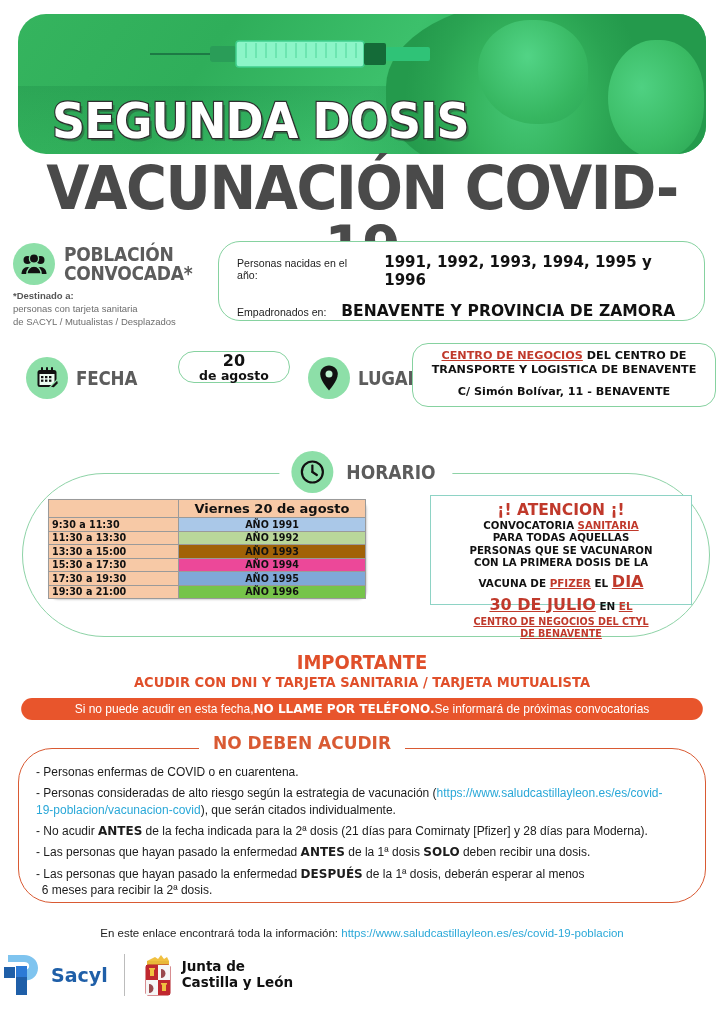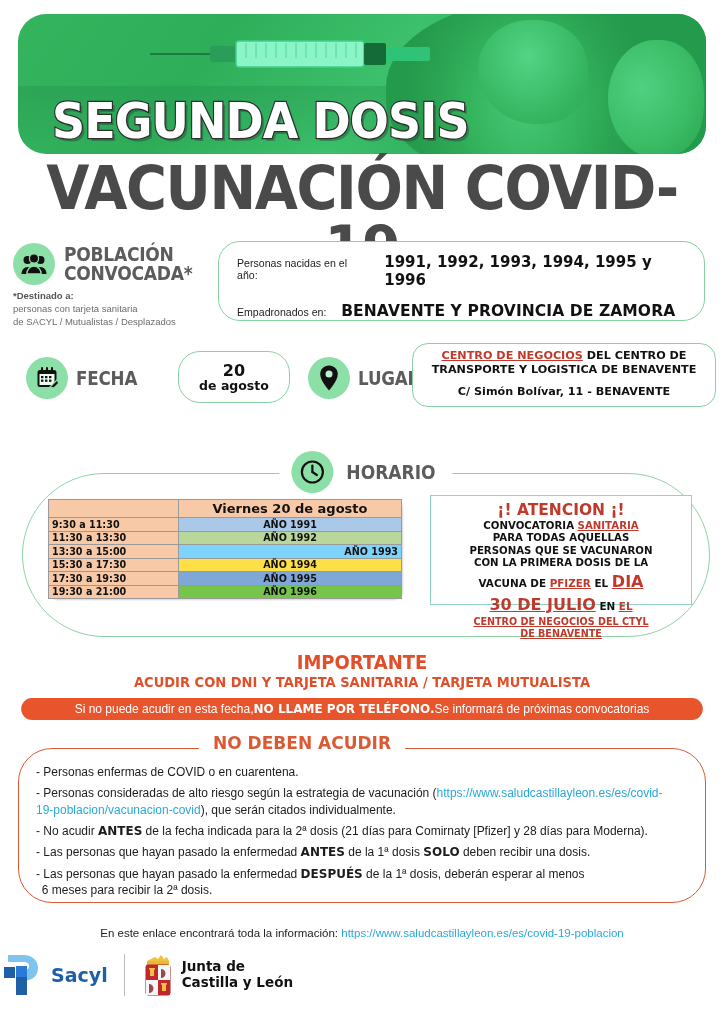--- a/index.html
+++ b/index.html
@@ -86,21 +86,21 @@
   .pob-row.second .val { font-size:15.5px; letter-spacing:.1px; }
 
   
   .sec-fl { position:absolute; left:26px; top:355px; width:690px; height:60px; }
   .fl-item { position:absolute; display:flex; align-items:center; gap:8px; }
   .fl-label {
     font-family:"DejaVu Sans",sans-serif;font-weight:bold;font-size:19px;
     color:#5c5c5c; transform:scaleX(.88); transform-origin:left center; letter-spacing:-.2px;
   }
   .pill-date {
-    position:absolute; left:152px; top:-4px; width:112px; height:52px;
+    position:absolute; left:152px; top:-4px; width:112px; height:32px;
     border:1.6px solid #86d2a0; border-radius:22px; background:#fff;
     display:flex; flex-direction:column; align-items:center; justify-content:center; line-height:1.08;
   }
   .pill-date .d1{font-family:"DejaVu Sans",sans-serif;font-weight:bold;font-size:16px;color:#111;}
   .pill-date .d2{font-family:"DejaVu Sans",sans-serif;font-weight:bold;font-size:12.5px;color:#111;}
   .lugar-box{
     position:absolute; left:386px; top:-12px; width:304px; height:64px;
     border:1.6px solid #86d2a0; border-radius:16px; background:#fff;
     text-align:center; padding-top:5px;
   }
@@ -116,21 +116,21 @@
   }
   .horario-head{
     position:absolute; left:50%; top:-4px; transform:translateX(-50%);
     background:#fff; padding:0 12px; display:flex; align-items:center; gap:8px; z-index:3;
   }
   .horario-head .txt{
     font-family:"DejaVu Sans",sans-serif;font-weight:bold;font-size:19px;color:#5c5c5c;
     transform:scaleX(.9);
   }
   table.sched{
-    position:absolute; left:26px; top:44px; width:354px;
+    position:absolute; left:26px; top:44px; width:318px;
     border-collapse:collapse; font-family:"DejaVu Sans",sans-serif;
     box-shadow:1px 1px 2px rgba(0,0,0,.18);
     border-radius:9px;
   }
   table.sched td{ border:1px solid #9a9a9a; font-size:9.6px; font-weight:bold; color:#111; height:13.5px; padding:0 3px;}
   table.sched .hcell{ background:#f7c9a6; height:18px; }
   table.sched .hcell.r{ text-align:center; font-size:13px; }
   table.sched .tcell{ background:#f7c9a6; width:130px; }
   table.sched .ycell{ text-align:center; }
 
@@ -337,25 +337,25 @@
           <tr>
             <td class="tcell" style="background: rgb(247, 201, 166);">9:30 a 11:30</td>
             <td class="ycell" style="background: rgb(170, 200, 232);">AÑO 1991</td>
           </tr>
           <tr>
             <td class="tcell" style="background: rgb(247, 201, 166);">11:30 a 13:30</td>
             <td class="ycell" style="background: rgb(185, 215, 154);">AÑO 1992</td>
           </tr>
           <tr>
             <td class="tcell" style="background: rgb(247, 201, 166);">13:30 a 15:00</td>
-            <td class="ycell" style="background: #7dd3fc; text-align: right;">AÑO 1993</td>
+            <td class="ycell" style="background: #a16207;">AÑO 1993</td>
           </tr>
           <tr>
             <td class="tcell" style="background: rgb(247, 201, 166);">15:30 a 17:30</td>
-            <td class="ycell" style="background: #fde047;">AÑO 1994</td>
+            <td class="ycell" style="background: #ec4899;">AÑO 1994</td>
           </tr>
           <tr>
             <td class="tcell" style="background: rgb(247, 201, 166);">17:30 a 19:30</td>
             <td class="ycell" style="background: rgb(127, 168, 216);">AÑO 1995</td>
           </tr>
           <tr>
             <td class="tcell" style="background: rgb(247, 201, 166);">19:30 a 21:00</td>
             <td class="ycell" style="background: rgb(118, 196, 74);">AÑO 1996</td>
           </tr>
         </tbody>

